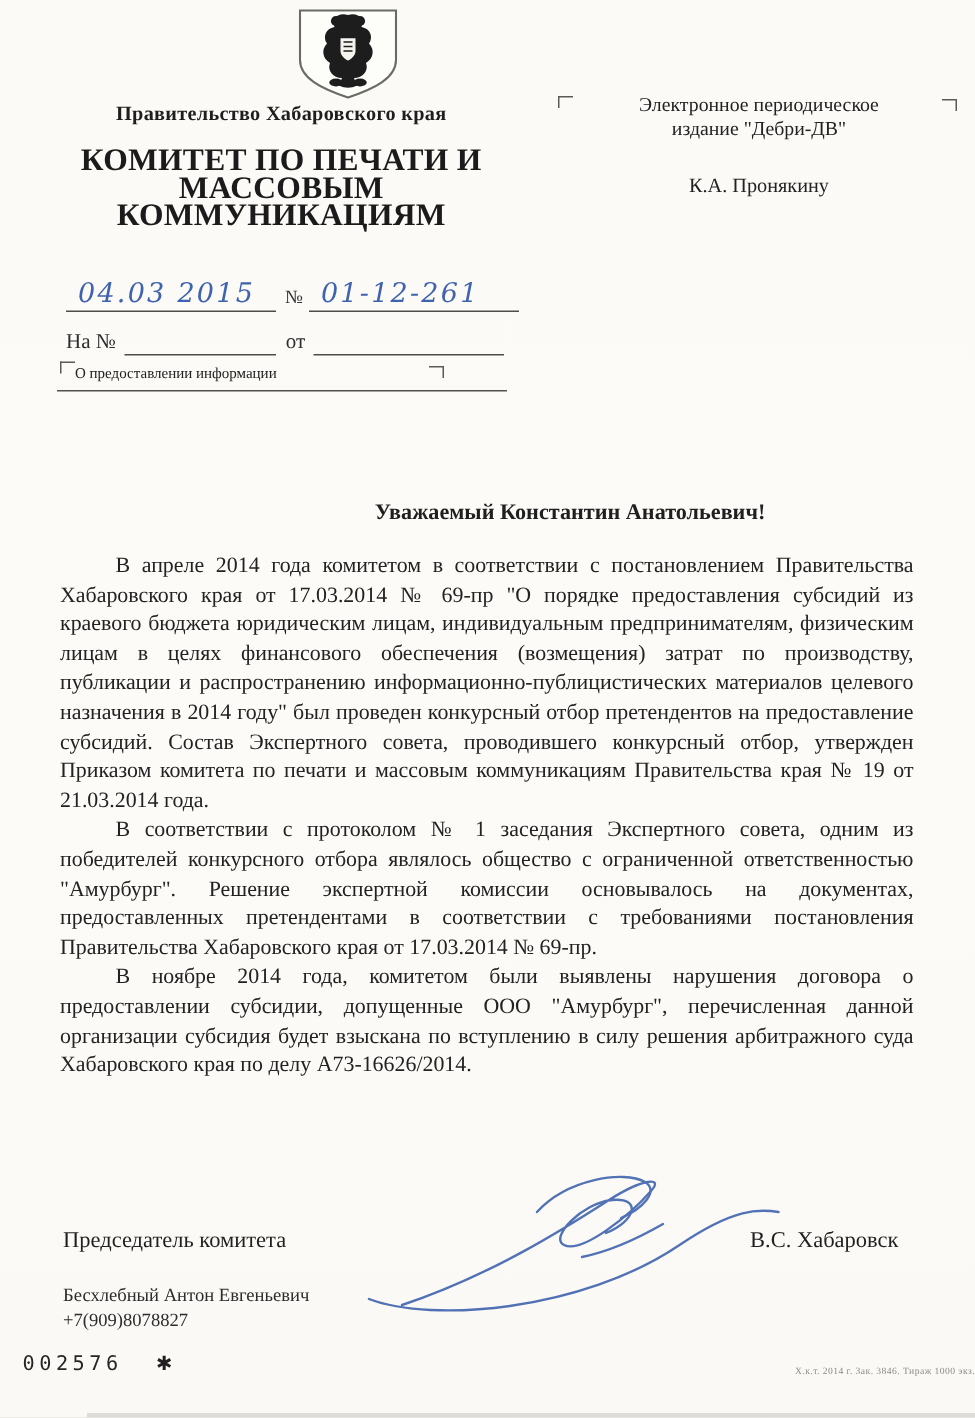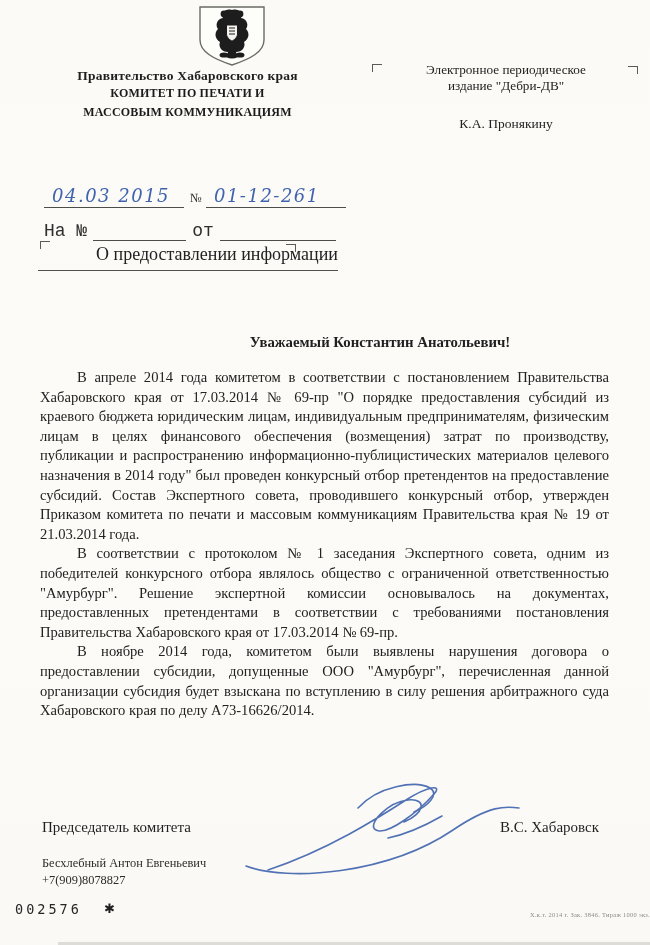--- a/index.html
+++ b/index.html
@@ -8,37 +8,37 @@
     position:relative;width:650px;height:945px;
     background:linear-gradient(180deg,#fbfaf6 0%,#fcfbf8 55%,#faf9f5 100%);
     font-family:"Liberation Serif","DejaVu Serif",serif;
     color:#242424;
     padding-left:32px;
   }
   
   .emblem{position:absolute;left:190px;top:4px;width:84px;height:64px;}
   .org-col{position:absolute;left:30px;top:68px;width:315px;text-align:center;}
   .gov-title{font-weight:bold;font-size:13.5px;color:#1e1e1e;letter-spacing:.2px;}
-  .committee{font-weight:bold;font-size:12px;line-height:18.5px;color:#1b1b1b;letter-spacing:.2px;}
+  .committee{margin-top:13px;font-weight:bold;font-size:21px;line-height:18.5px;color:#1b1b1b;letter-spacing:.2px;}
   .address{position:absolute;left:30px;top:144px;width:315px;text-align:center;
     font-size:8.6px;line-height:10.8px;color:#3a3a3a;font-family:"Liberation Serif",serif;}
   
   .ref-row{position:absolute;left:44px;top:185px;width:298px;display:flex;align-items:flex-end;}
   .hand{font-family:"DejaVu Serif",serif;font-style:italic;color:#3f63ae;
     font-size:18px;letter-spacing:1.5px;transform:skewX(-6deg) rotate(-1.2deg);white-space:nowrap;}
   .ref-line{border-bottom:1.3px solid #4c4c48;padding:0 4px 1px 8px;}
   .ref-line.first{min-width:128px;}
   .ref-line.second{min-width:128px;}
   .num-sign{font-size:12.5px;color:#333;padding:0 4px 2px 6px;}
   .na-row{position:absolute;left:44px;top:221px;width:298px;display:flex;align-items:flex-end;
-    font-size:18px;color:#2e2e2e;font-family:Liberation Mono, monospace;}
+    font-size:14px;color:#2e2e2e;}
   .na-row .blank{flex:1;border-bottom:1px solid #4c4c48;margin:0 6px;height:14px;}
   
   .subject-wrap{position:absolute;left:38px;top:240px;width:300px;border-bottom:1.2px solid #50504c;padding:4px 0 5px 0;}
-  .subject-text{font-size:18px;color:#222;padding-left:12px;text-align:right;}
+  .subject-text{font-size:10px;color:#222;padding-left:12px;}
   .corner{position:absolute;width:9px;height:7px;}
   .corner.tl{border-left:1.2px solid #5a5a56;border-top:1.2px solid #5a5a56;}
   .corner.tr{border-right:1.2px solid #5a5a56;border-top:1.2px solid #5a5a56;}
   .subject-wrap .tl{left:2px;top:1px;}
   .subject-wrap .tr{right:42px;top:4px;}
   
   .addressee{position:absolute;left:372px;top:62px;width:268px;text-align:center;
     font-size:13.2px;line-height:15.5px;color:#222;}
   .addressee .tl{left:0;top:2px;}
   .addressee .tr{right:2px;top:4px;}

